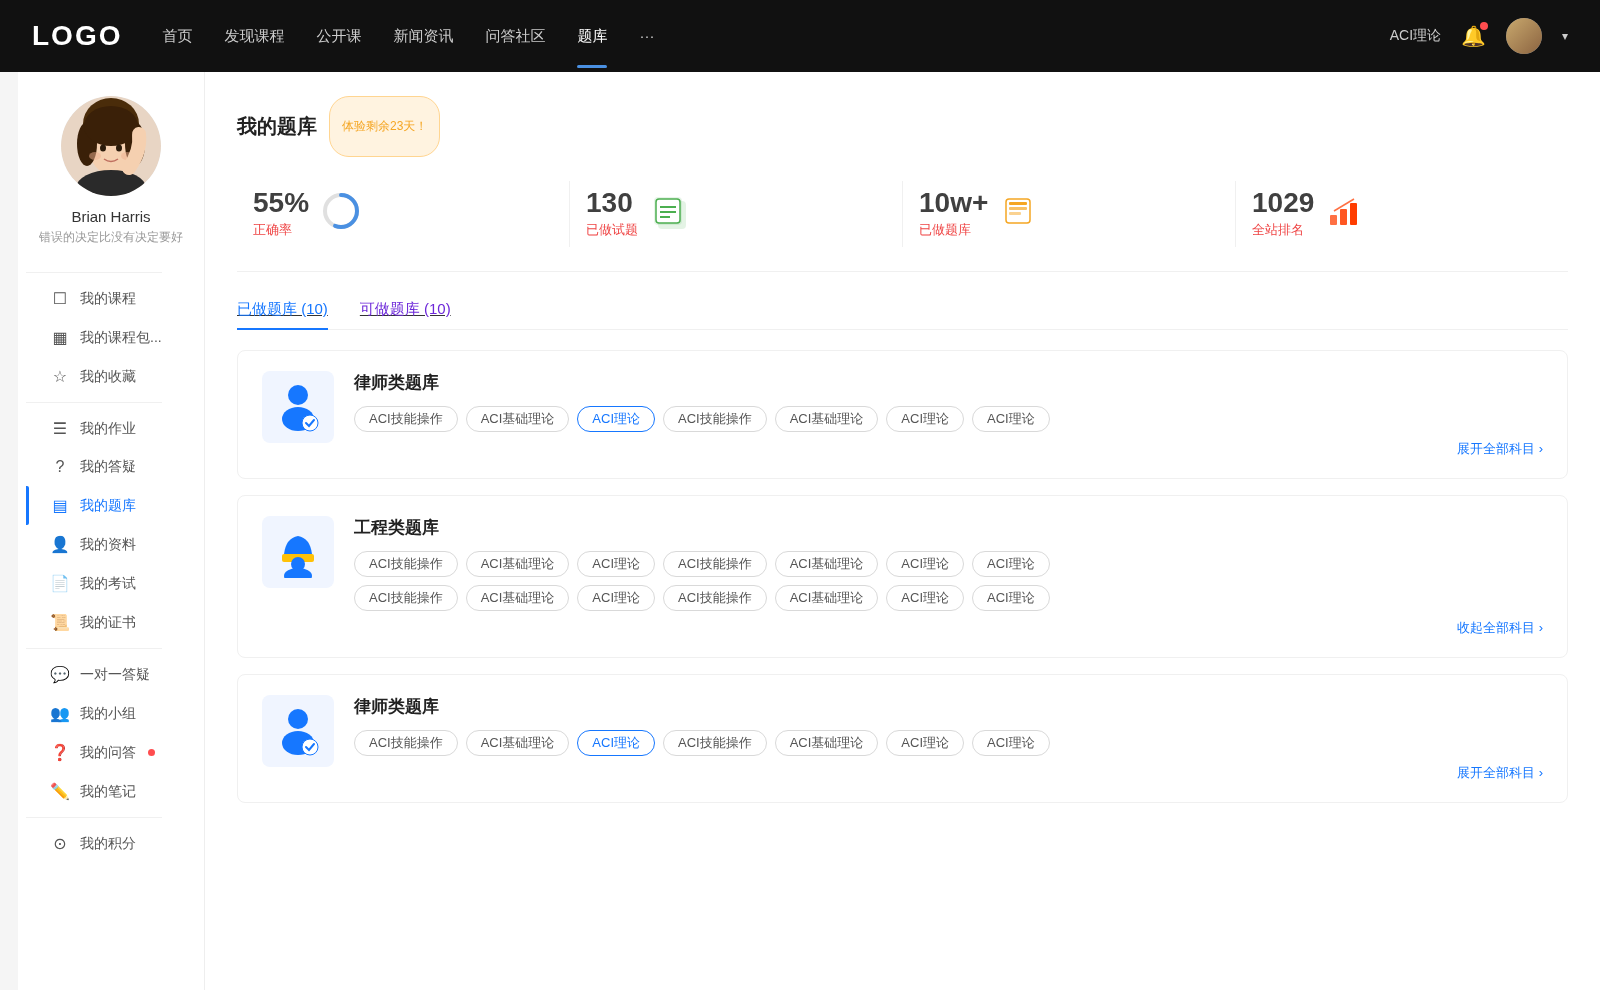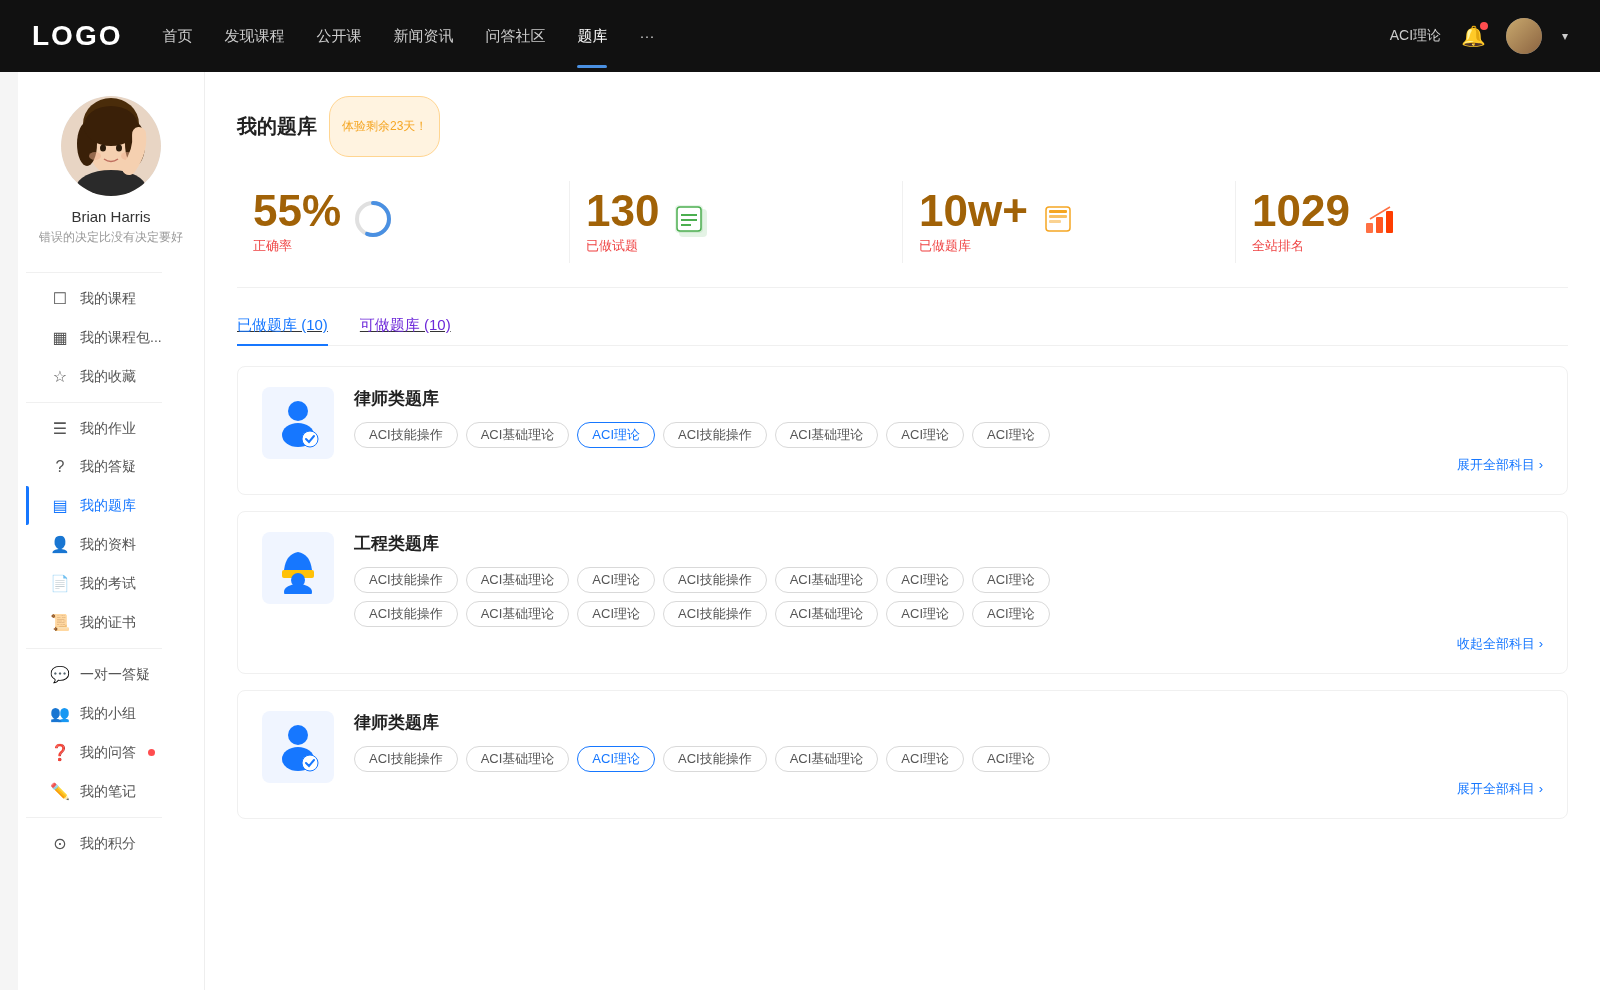--- a/index.html
+++ b/index.html
@@ -219,23 +219,23 @@
       flex: 1;
       display: flex;
       align-items: center;
       gap: 12px;
       padding: 8px 16px;
       border-right: 1px solid #f0f0f0;
     }
     .stat-item:last-child { border-right: none; }
     .stat-text {}
     .stat-value {
-      font-size: 44px;
+      font-size: 28px;
       font-weight: 700;
-      color: #a16207;
+      color: #404040;
       line-height: 1;
     }
     .stat-label {
       font-size: 13px;
       color: #ef4444;
       margin-top: 4px;
     }
     .stat-icon {
       font-size: 28px;
     }

